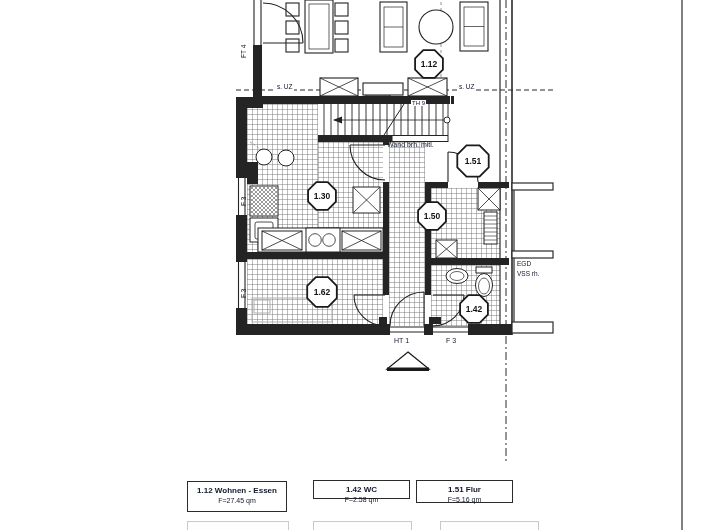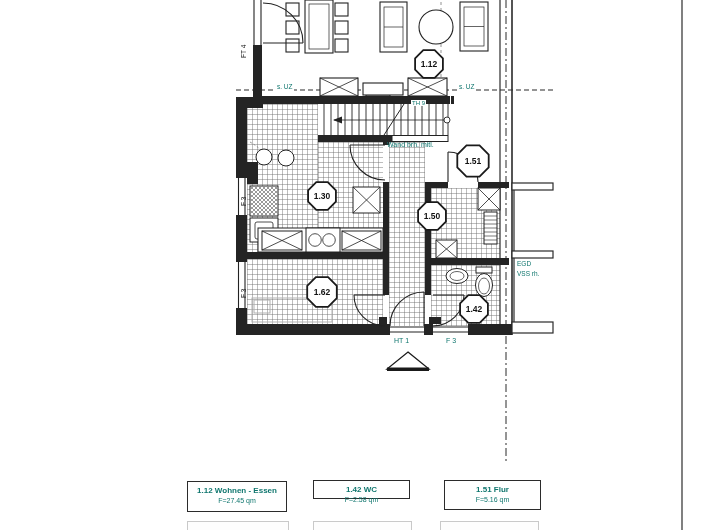--- a/index.html
+++ b/index.html
@@ -1,17 +1,17 @@
 <!DOCTYPE html>
 <html><head>
 <meta charset="utf-8">
 <style>
   html,body{margin:0;padding:0;background:#fff;}
   .canvas{position:relative;width:720px;height:530px;background:#ffffff;overflow:hidden;
-          font-family:"Liberation Sans",sans-serif;color:#0f766e;}
+          font-family:"Liberation Sans",sans-serif;color:#0f172a;}
   .tiles{position:absolute;
     background-image:linear-gradient(to right,rgba(110,110,110,.45) 1px,transparent 1px),
                      linear-gradient(to bottom,rgba(110,110,110,.45) 1px,transparent 1px);
     background-size:5px 5px;}
   .plan-svg{position:absolute;left:0;top:0;}
   svg text{font-family:"Liberation Sans",sans-serif;fill:#111;}
   .octtext{font-size:8.5px;font-weight:bold;text-anchor:middle;}
   .rot{font-size:6.5px;}
   .lbl{position:absolute;font-size:7px;line-height:1;background:#fff;padding:0 1px;white-space:nowrap;}
   .lbl.small{font-size:6.5px;}
@@ -271,21 +271,21 @@
   <div class="lbl" style="left:445px;top:337px;background:transparent;">F 3</div>
 
   <div class="legend-box" style="left:187px;top:481px;width:100px;height:31px;">
     <div class="legend-title">1.12 Wohnen - Essen</div>
     <div class="legend-area">F=27.45 qm</div>
   </div>
   <div class="legend-box" style="left:313px;top:480px;width:97px;height:19px;">
     <div class="legend-title">1.42 WC</div>
     <div class="legend-area">F=2.58 qm</div>
   </div>
-  <div class="legend-box" style="left:444px;top:480px;width:97px;height:30px;text-align:center;">
+  <div class="legend-box" style="left:416px;top:480px;width:97px;height:23px;text-align:center;">
     <div class="legend-title">1.51 Flur</div>
     <div class="legend-area">F=5.16 qm</div>
   </div>
 
   <div class="legend-ghost" style="left:187px;top:521px;width:100px;height:12px;"></div>
   <div class="legend-ghost" style="left:313px;top:521px;width:97px;height:12px;"></div>
   <div class="legend-ghost" style="left:440px;top:521px;width:97px;height:12px;"></div>
 
 </div>
 

